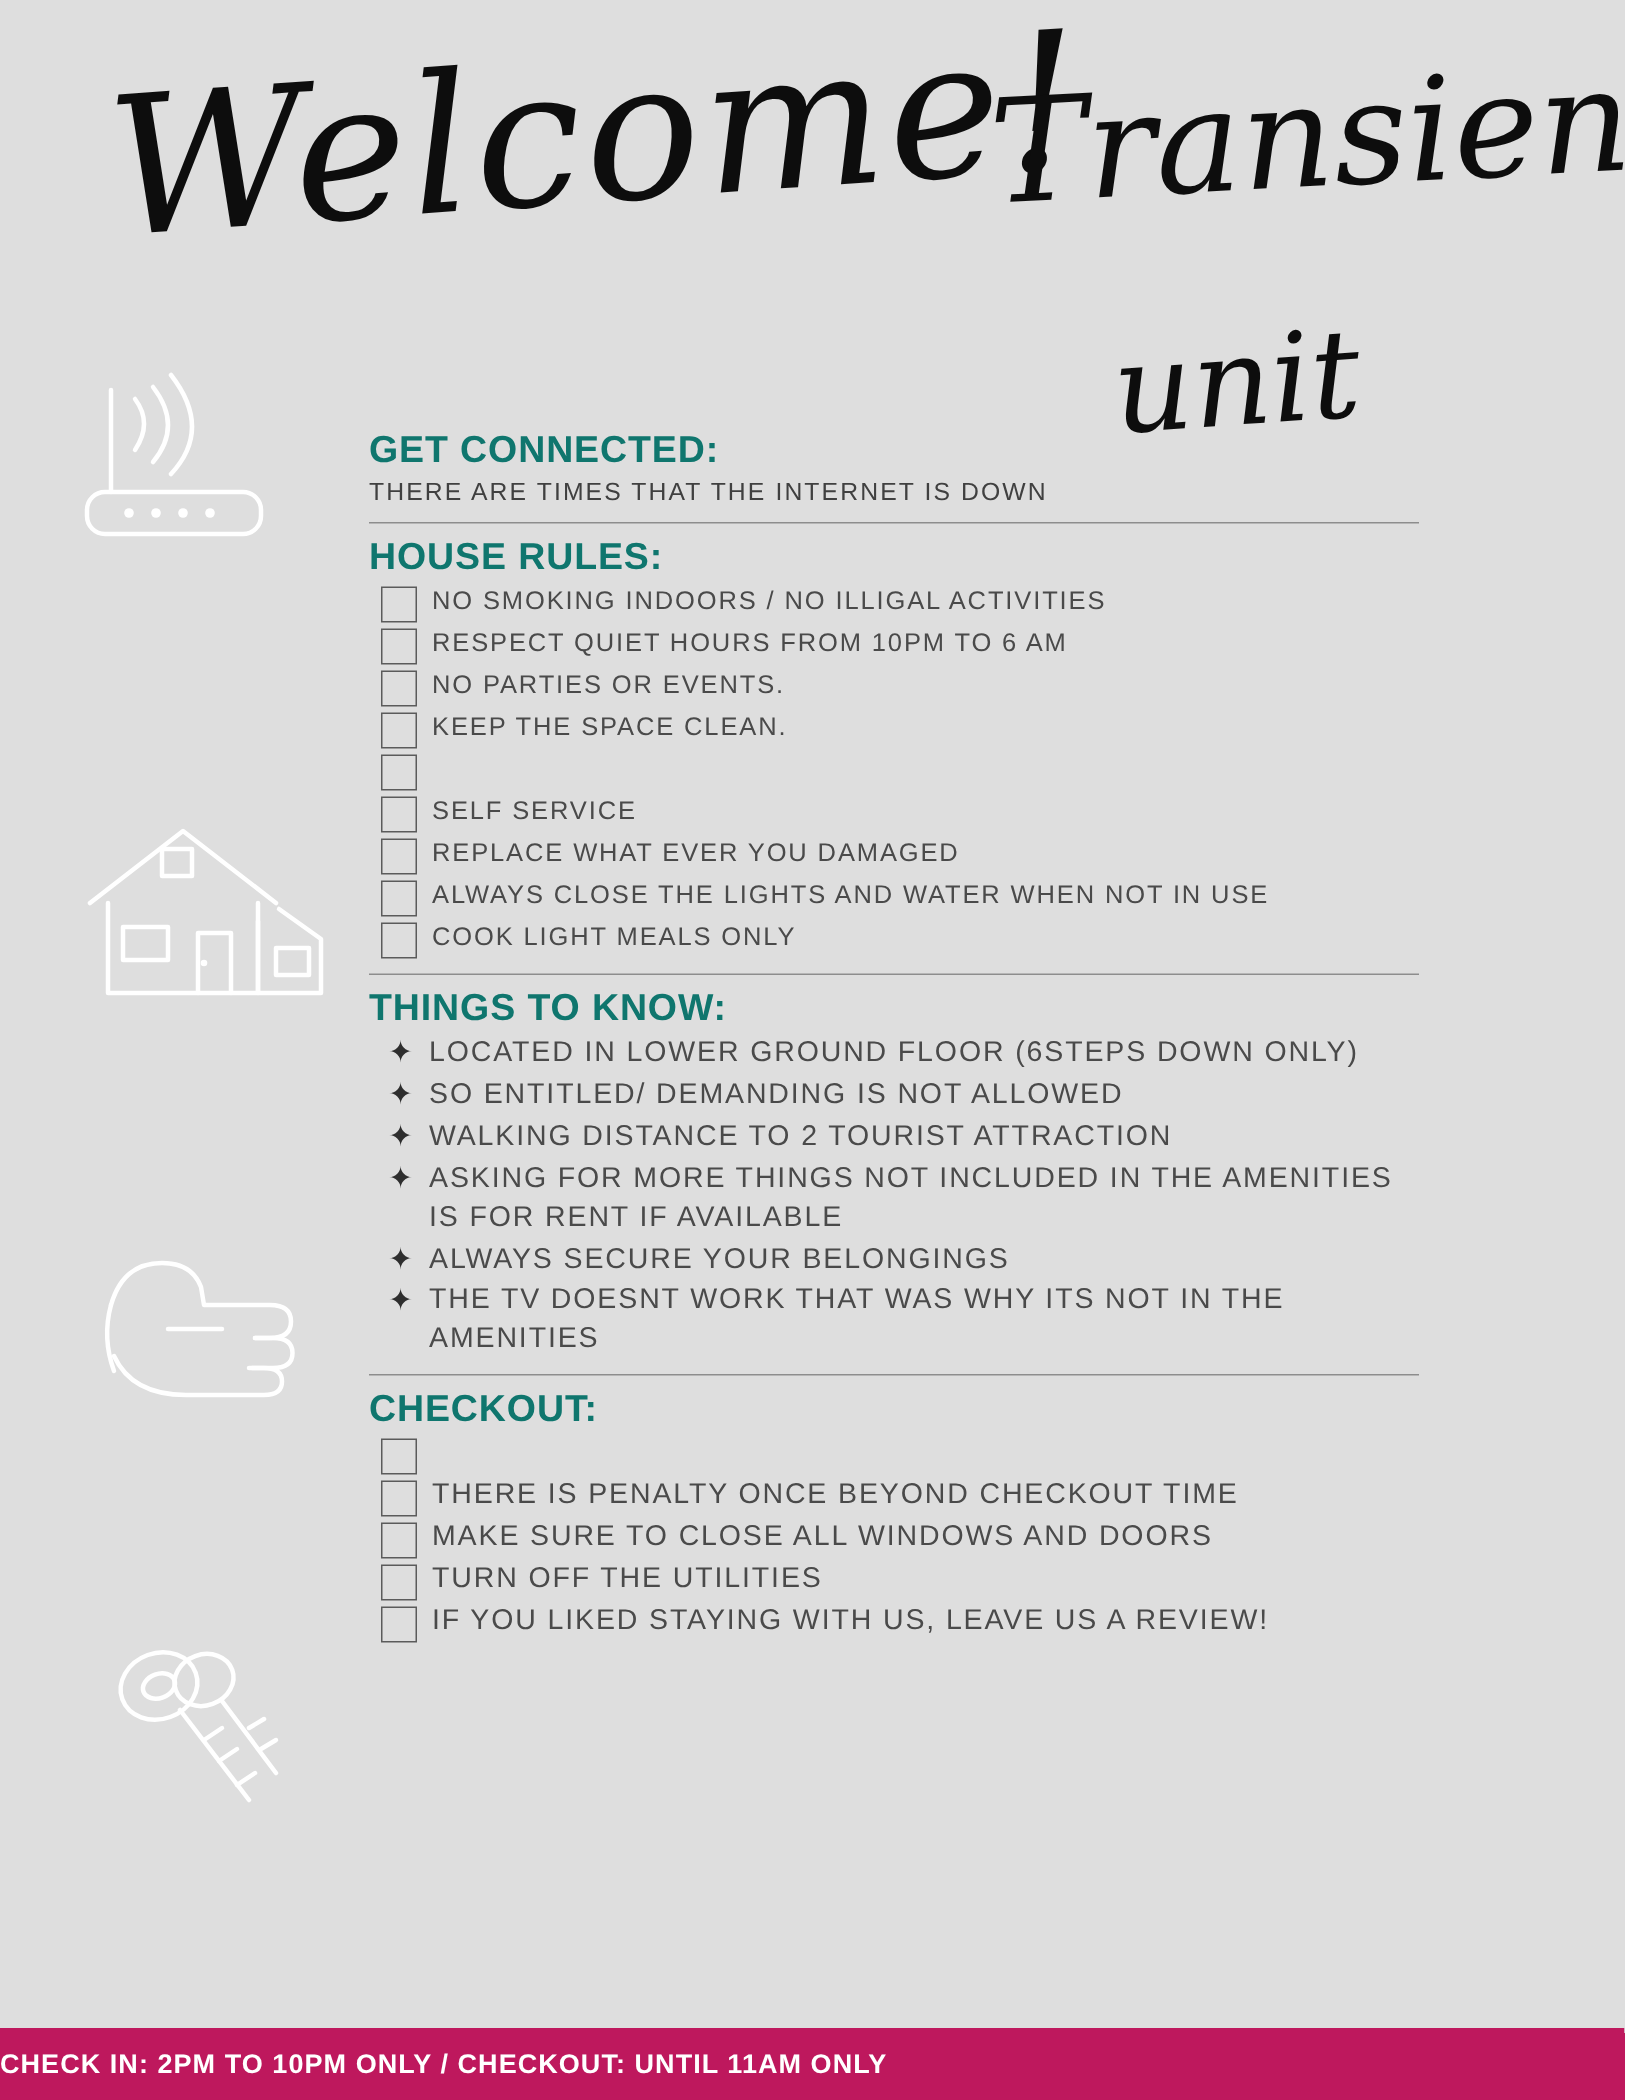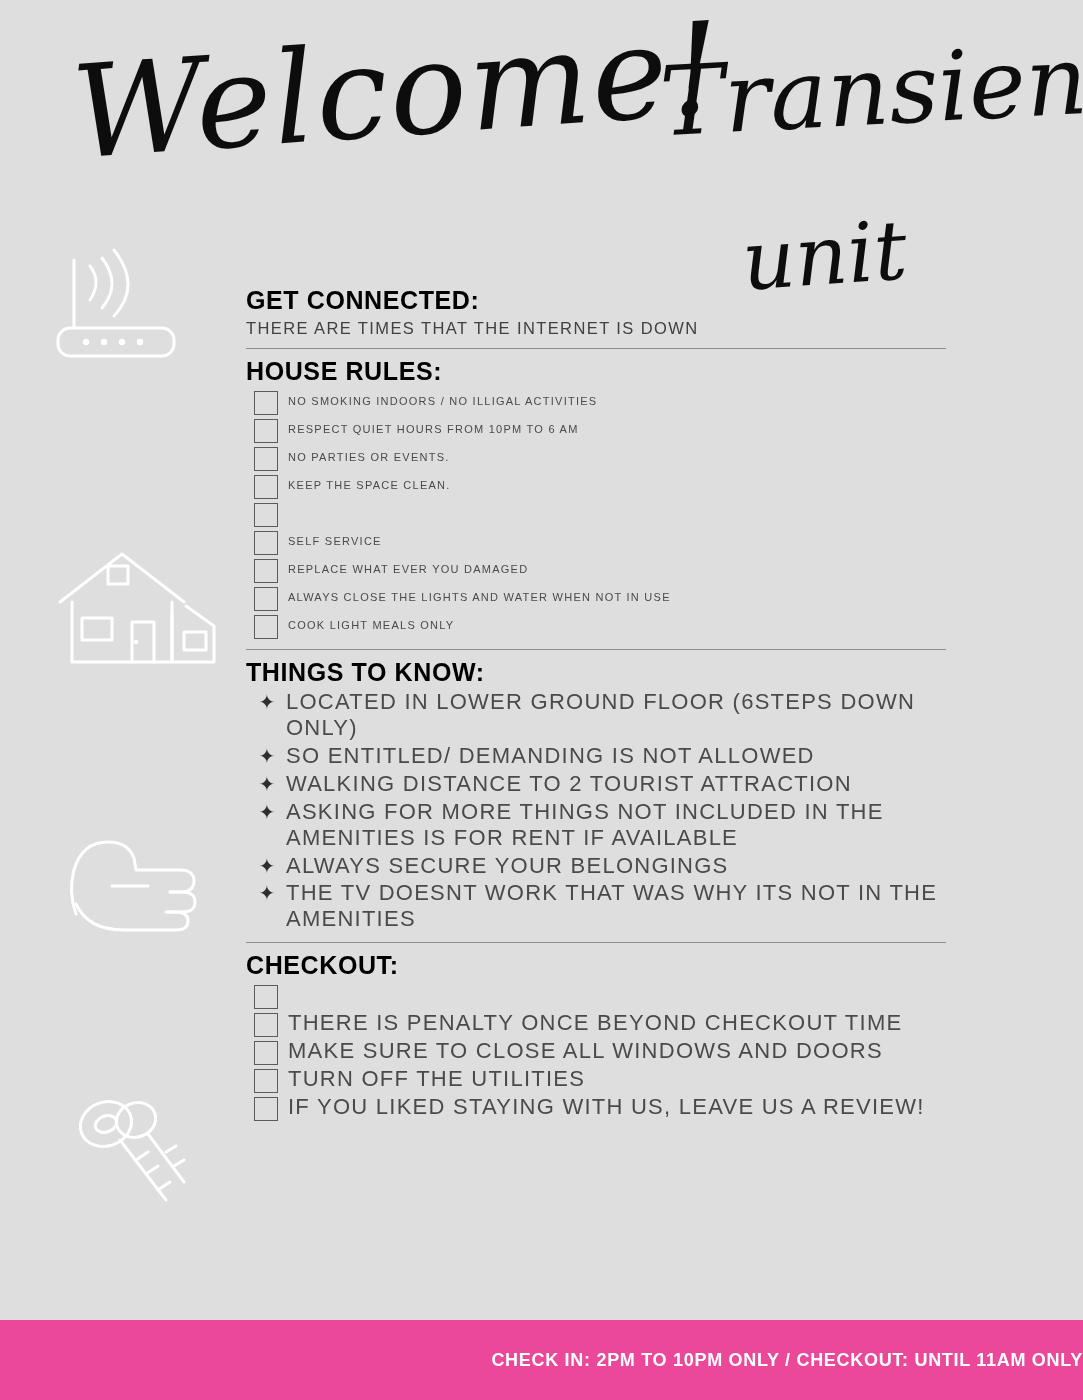--- a/index.html
+++ b/index.html
@@ -59,21 +59,21 @@
   
   .content {
     position: absolute;
     left: 240px; top: 286px;
     width: 720px;
   }
   h2.section {
     font-size: 25px;
     font-weight: bold;
     letter-spacing: 0.6px;
-    color: #000000;
+    color: #0f766e;
     margin: 0 0 2px 6px;
     font-family: "Liberation Sans", sans-serif;
   }
   .sub {
     font-size: 16.5px;
     letter-spacing: 1.4px;
     color: #404040;
     margin: 4px 0 0 6px;
   }
   hr.rule {
@@ -98,40 +98,40 @@
   .diamond {
     flex: 0 0 auto;
     width: 22px;
     margin: 0 8px 0 16px;
     font-size: 20px;
     line-height: 26px;
     color: #2e2e2e;
     text-align: center;
   }
   .txt {
-    font-size: 22px;
+    font-size: 19px;
     letter-spacing: 1.25px;
     line-height: 26px;
     color: #4a4a4a;
     max-width: 660px;
   }
-  .sec-rules .txt { font-size: 11px; }
+  .sec-rules .txt { font-size: 17px; }
   .gap-1 { margin-bottom: 2px; }
 
   
   .footer {
     position: absolute;
     left: 0; bottom: 0;
     width: 1083px;
-    height: 80px;
-    background: #ec4899;
+    height: 48px;
+    background: #be185d;
     color: #ffffff;
     display: flex;
     align-items: center;
-    justify-content: flex-end;
+    justify-content: flex-start;
     font-size: 18px;
     font-weight: bold;
     letter-spacing: 0.7px;
   }
 </style>
 </head>
 <body>
 
 <div class="title-area">
   <div class="script welcome">Welcome!</div>

